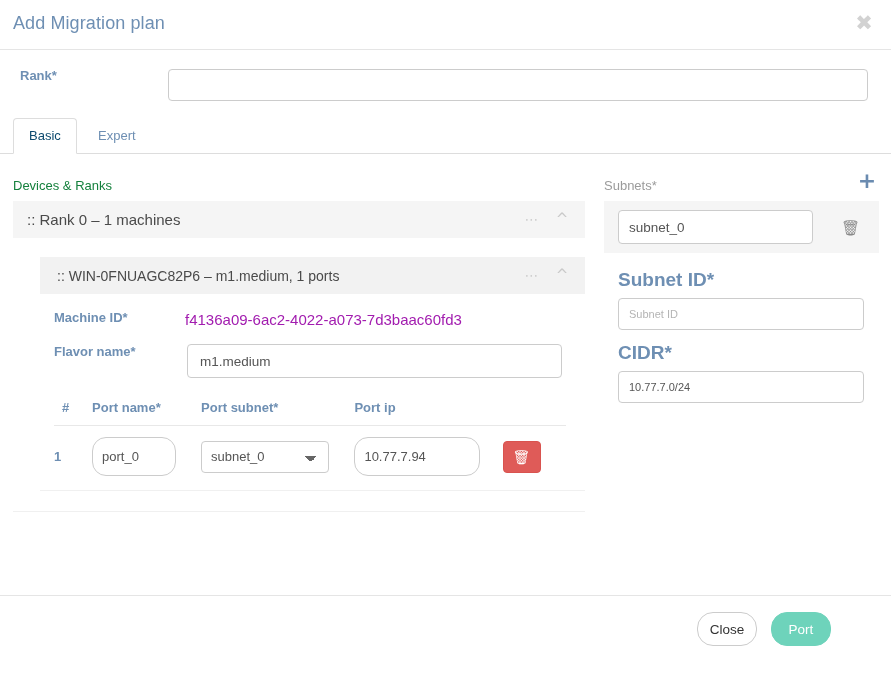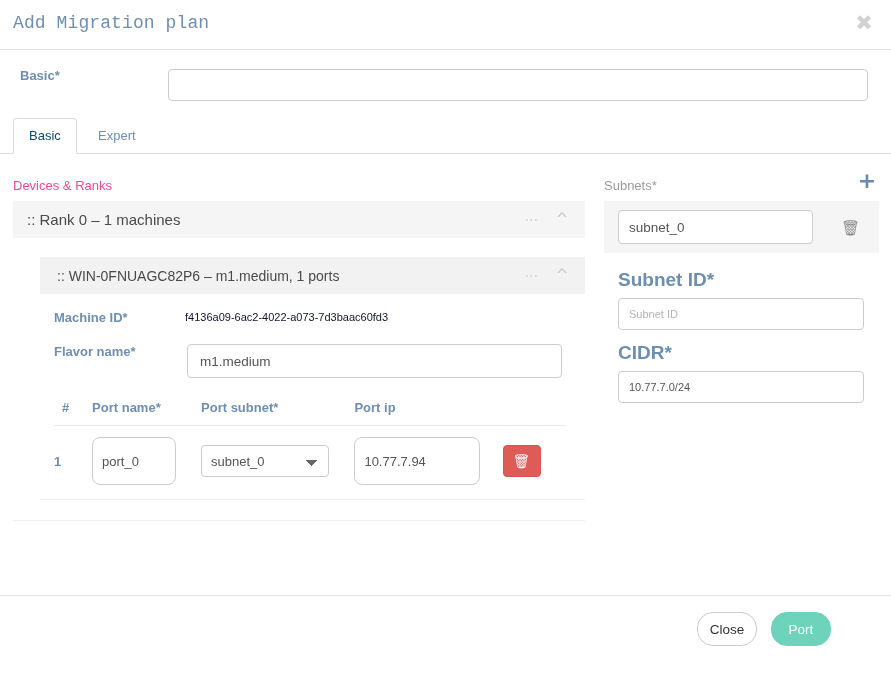--- a/index.html
+++ b/index.html
@@ -23,21 +23,20 @@
     height: 50px;
     border-bottom: 1px solid #e5e5e5;
   }
   .modal-title {
     position: absolute;
     left: 13px; top: 13px;
     font-size: 18px;
     color: #6e8fb3;
     font-weight: 400;
     letter-spacing: .1px;
-    font-family: Liberation Mono, monospace;
   }
   .close-x {
     position: absolute;
     right: 14px; top: 10px;
     width: 26px; height: 26px;
     color: #d2d2d2;
     font-size: 21px;
     line-height: 26px;
     text-align: center;
     font-weight: bold;
@@ -108,21 +107,21 @@
     position: absolute;
     left: 0; top: 155px;
     width: 891px; height: 440px;
   }
 
   .col-left  { position: absolute; left: 13px;  top: 0; width: 575px; }
   .col-right { position: absolute; left: 604px; top: 0; width: 275px; }
 
   .section-label {
     font-size: 13px;
-    color: #ec4899;
+    color: #15803d;
     padding: 23px 0 8px 0;
   }
   .section-label.subnets {
     color: #9b9b9b;
     position: relative;
   }
   .plus-icon {
     position: absolute;
     right: 2px; top: 16px;
     width: 20px; height: 20px;
@@ -204,22 +203,22 @@
   .m-label {
     position: absolute;
     left: 14px; top: 0;
     font-size: 13px;
     font-weight: bold;
     color: #6e8fb3;
   }
   .m-value {
     position: absolute;
     left: 145px; top: 1px;
-    font-size: 11px;
-    color: #0f172a;
+    font-size: 15px;
+    color: #a21caf;
   }
   .m-field.flavor { height: 34px; margin-top: 14px; }
   .flavor-input {
     position: absolute;
     left: 147px; top: 0;
     width: 375px; height: 34px;
     border: 1px solid #ccc;
     border-radius: 4px;
     padding: 4px 12px;
     font-size: 13.5px;
@@ -252,23 +251,23 @@
     padding: 11px 0 0 0;
     vertical-align: middle;
   }
   .row-num {
     font-size: 13px;
     font-weight: bold;
     color: #6e8fb3;
     padding-left: 8px;
   }
   .cell-input {
-    width: 84px; height: 48px;
-    border: 1px solid #ccc;
-    border-radius: 8px;
+    width: 84px; height: 39px;
+    border: 1px solid #ccc;
+    border-radius: 14px;
     padding: 3px 9px;
     font-size: 13px;
     color: #555;
     font-family: "Liberation Sans", sans-serif;
     outline: none;
     background: #fff;
   }
   .cell-input.ip { width: 126px; }
   .cell-select {
     width: 128px; height: 32px;
@@ -395,21 +394,21 @@
 <body>
 
 <div class="modal">
 
   <div class="modal-header">
     <div class="modal-title">Add Migration plan</div>
     <div class="close-x">✖</div>
   </div>
 
   <div class="name-row">
-    <div class="name-label">Basic*</div>
+    <div class="name-label">Rank*</div>
   </div>
   <input class="name-input" type="text" value="" style="">
 
   <div class="tabs">
     <div class="tab active">Basic</div>
     <div class="tab inactive">Expert</div>
   </div>
 
   <div class="body">
 

